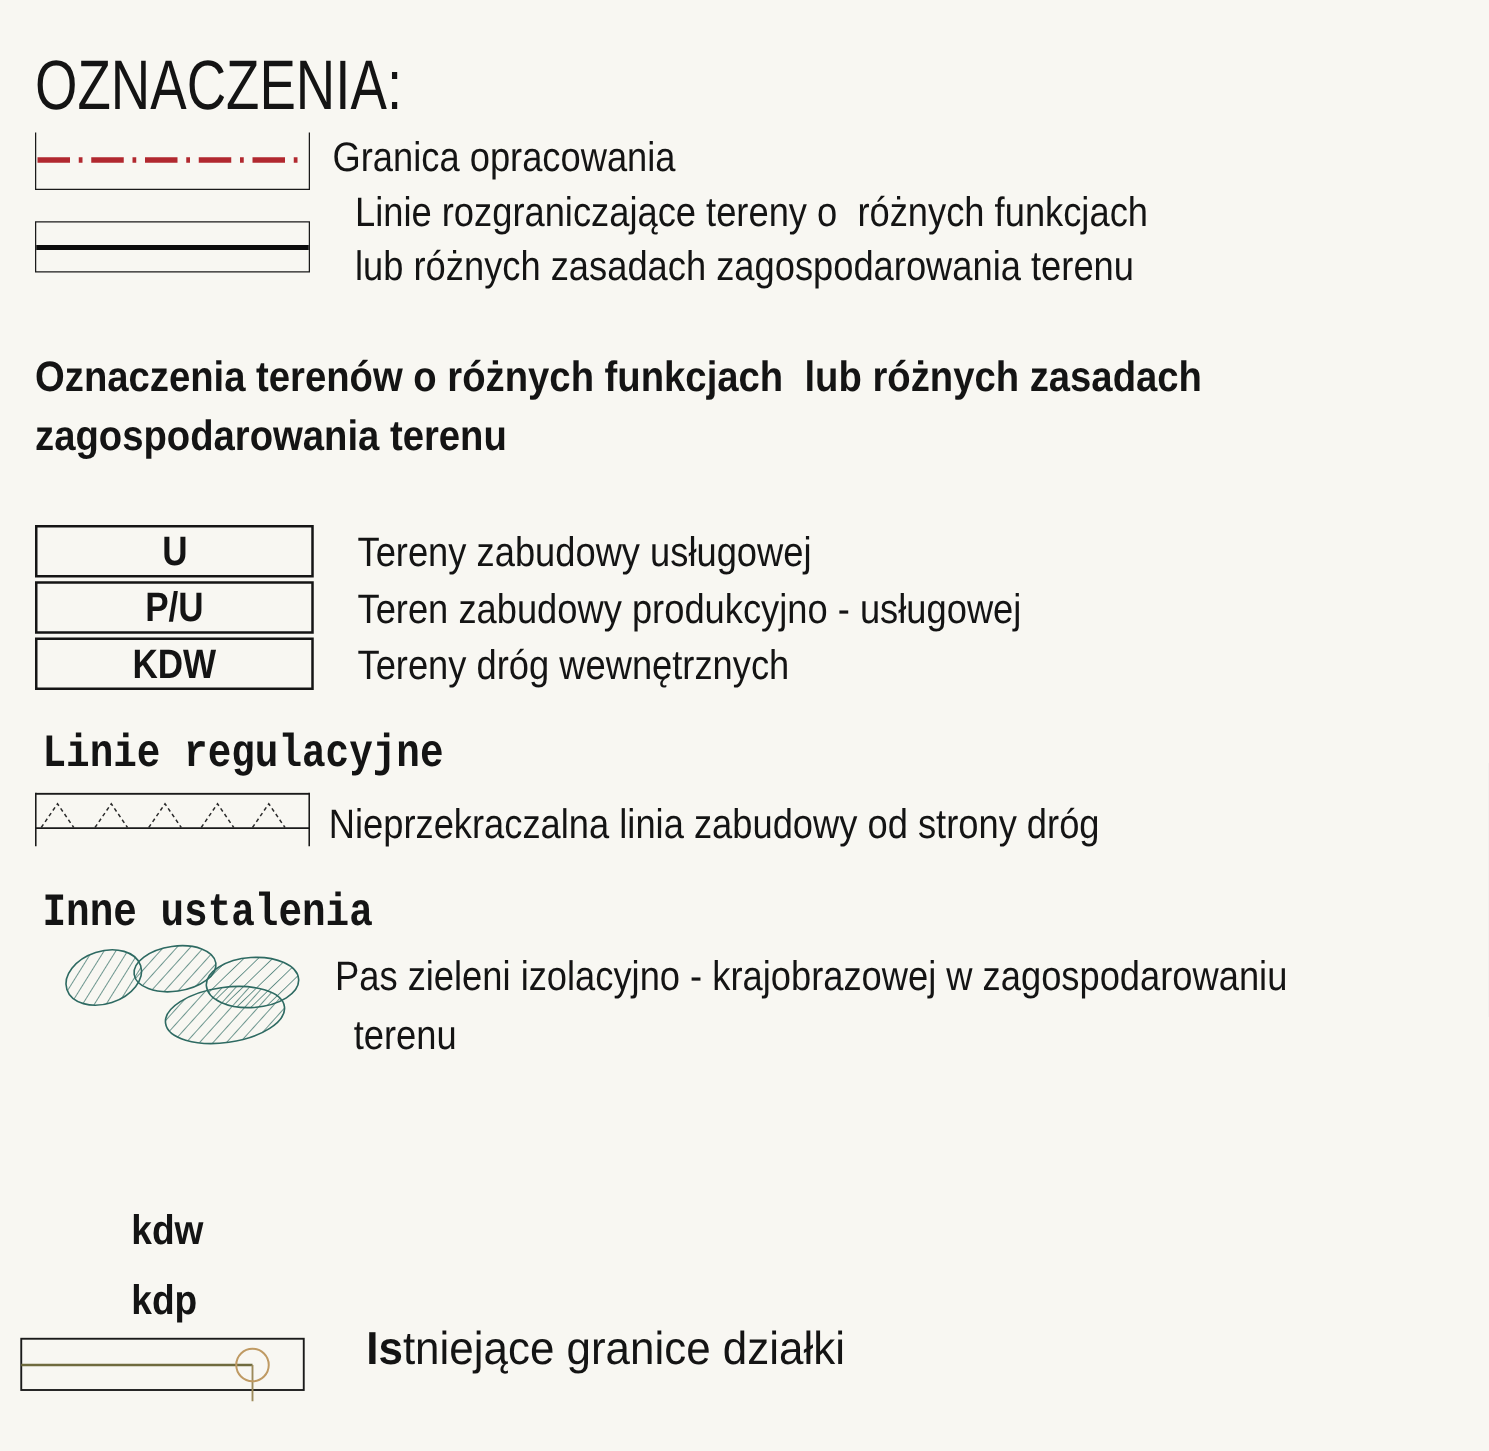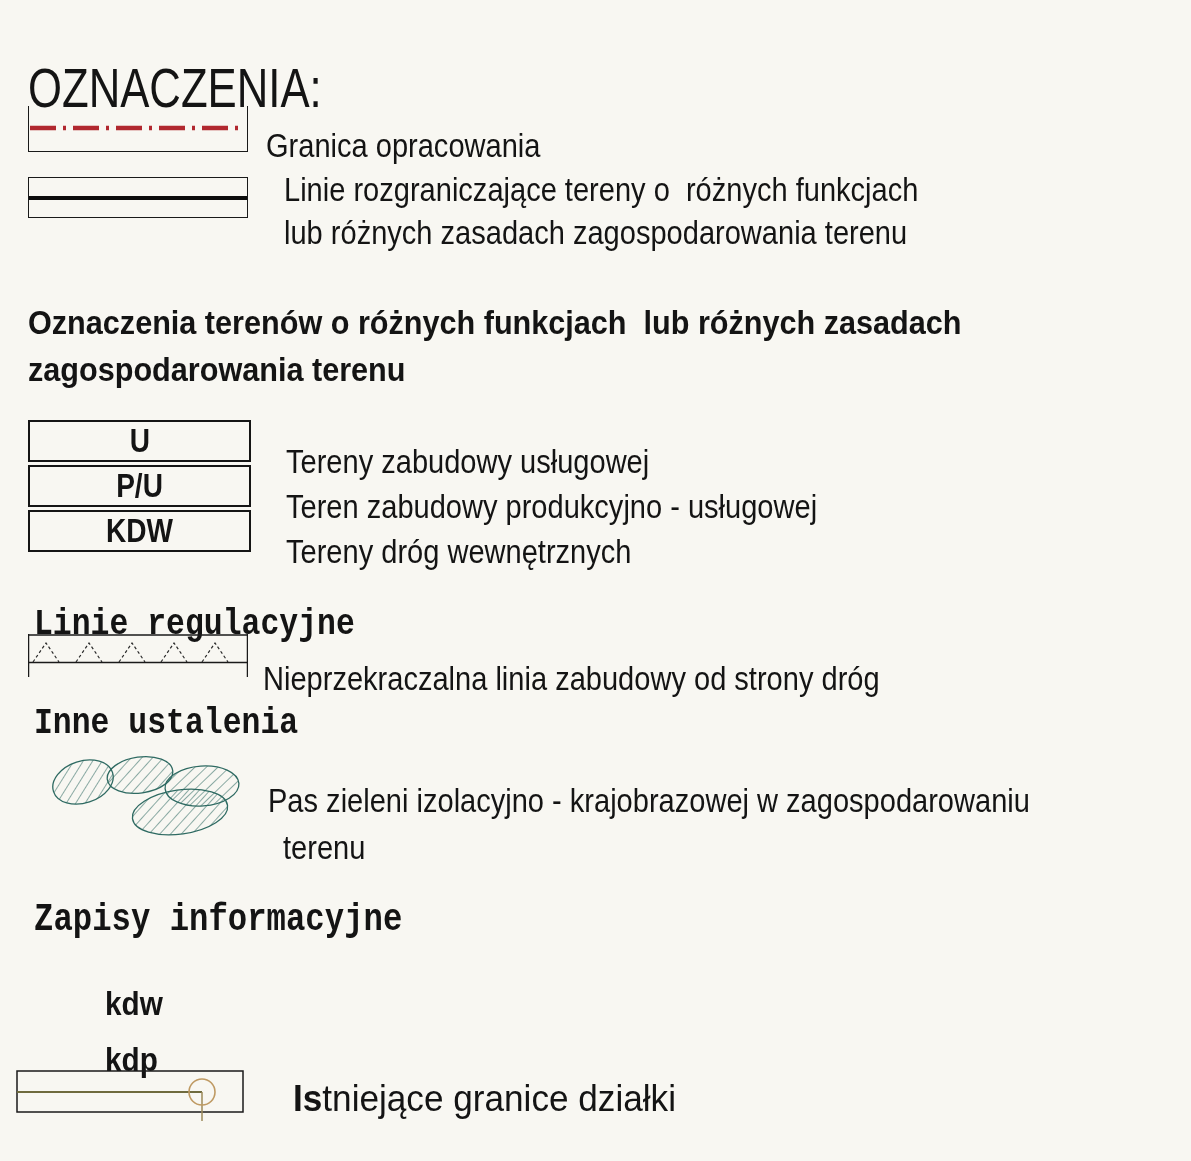--- a/index.html
+++ b/index.html
@@ -8,21 +8,21 @@
     background:#e9e9e9;
   }
   .canvas{
     position:relative;
     width:1191px;height:1161px;
     background:#f8f7f2;
     color:#141414;
     overflow:hidden;
   }
   .abs{position:absolute;}
-  .txt{white-space:nowrap;line-height:1.15;margin-top:20px;}
+  .txt{white-space:nowrap;line-height:1.15;}
   
   .cx  {display:inline-block;transform:scaleX(0.88);transform-origin:0 50%;white-space:pre;}
   .cxl {display:inline-block;transform:scaleX(0.95);transform-origin:0 50%;white-space:pre;}
   .cxh {display:inline-block;transform:scaleX(0.90);transform-origin:0 50%;white-space:pre;}
   .cxs {display:inline-block;transform:scaleX(0.85);transform-origin:0 50%;white-space:pre;}
   .cxt {display:inline-block;transform:scaleX(0.78);transform-origin:0 50%;white-space:pre;}
   .cxc {display:inline-block;transform:scaleX(0.85);transform-origin:50% 50%;white-space:pre;}
 
   .title{font-size:56px;font-weight:400;letter-spacing:0;}
   .body-row{font-size:33px;}
@@ -124,21 +124,21 @@
         <path d="M91,28 L104,9 L117,28"></path>
         <path d="M133,28 L146,9 L159,28"></path>
         <path d="M174,28 L187,9 L200,28"></path>
       </g>
     </svg>
   </div>
   <div class="abs txt body-row" style="left:263px;top:640px;">
     <span class="cx">Nieprzekraczalna linia zabudowy od strony dróg</span>
   </div>
 
-  <div class="abs txt sec-heading" style="left:34px;top:682px;">
+  <div class="abs txt sec-heading" style="left:34px;top:710px;">
     <span class="cxs">Inne ustalenia</span>
   </div>
   <div class="abs" style="left:50px;top:753px;">
     <svg width="200" height="90" viewBox="0 0 200 90">
       <defs>
         <pattern id="hatch" width="8" height="8" patternUnits="userSpaceOnUse" patternTransform="rotate(-40)">
           <line x1="0" y1="0" x2="8" y2="0" stroke="#2e6a62" stroke-width="1.1"></line>
         </pattern>
       </defs>
       <g fill="url(#hatch)" stroke="#2e6a62" stroke-width="1.3">
@@ -149,23 +149,20 @@
       </g>
     </svg>
   </div>
   <div class="abs txt body-row" style="left:268px;top:762px;">
     <span class="cx">Pas zieleni izolacyjno - krajobrazowej w zagospodarowaniu</span>
   </div>
   <div class="abs txt body-row" style="left:283px;top:809px;">
     <span class="cx">terenu</span>
   </div>
 
-  <div class="abs txt sec-heading" style="left:34px;top:878px;font-size:38px;">
-    <span class="cxs">Zapisy informacyjne</span>
-  </div>
 
   <div class="abs txt" style="left:105px;top:965px;font-size:33px;font-weight:700;">
     <span class="cxh">kdw</span>
   </div>
 
   <div class="abs txt" style="left:105px;top:1021px;font-size:33px;font-weight:700;">
     <span class="cxh">kdp</span>
   </div>
 
   <div class="abs" style="left:16px;top:1068px;">

